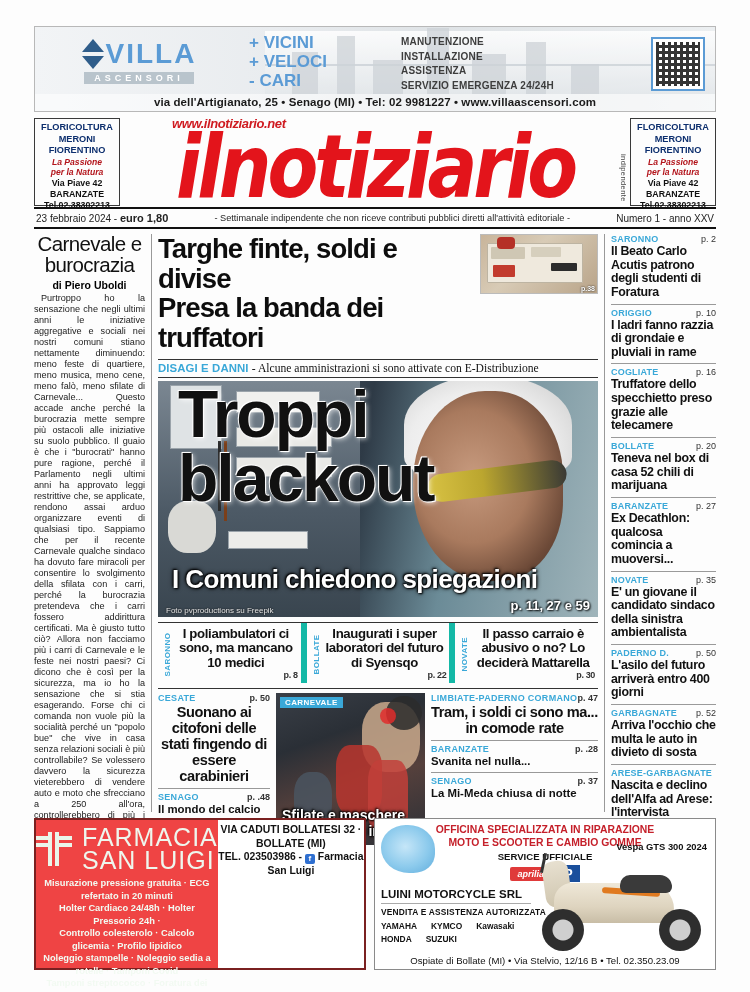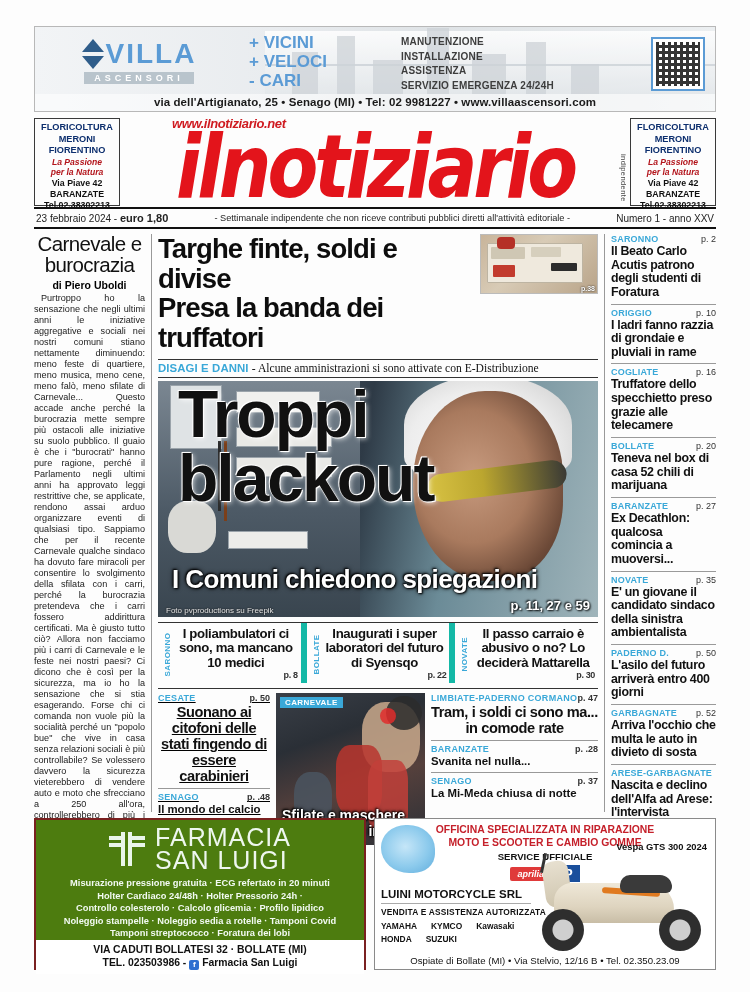--- a/index.html
+++ b/index.html
@@ -198,21 +198,21 @@
     padding: 0 2px; text-align:center;
   }
   .trio-txt {
     flex:1; text-align:center; font-size: 13.2px; font-weight: 700; line-height: 1.1;
     letter-spacing:-.35px; color:#111;
   }
   .pref-s { font-size: 9px; font-weight: 700; color:#333; display:block; text-align:right; margin-top:1px;}
 
   
   .lower { display:flex; margin-top: 5px; border-top: 1px solid #333; padding-top: 4px; gap: 6px; }
-  .low-col { width: 112px; text-decoration: underline; }
+  .low-col { width: 112px; }
   .low-mid { width: 149px; position:relative; }
   .low-right{ flex:1; }
   .tag-row { display:flex; justify-content:space-between; align-items:baseline; }
   .tag { color:#3aa8d8; font-size: 9px; font-weight: 800; letter-spacing:.3px; }
   .pg { font-size: 9px; color:#333; font-weight:600; }
   .low-h {
     text-align:center; font-size: 14.6px; font-weight:700; line-height:1.1;
     letter-spacing:-.4px; color:#111; margin-top: 1px;
   }
   .low-h2 { font-size: 11.4px; font-weight:700; line-height:1.14; color:#111; margin-top:1px; }
@@ -246,22 +246,22 @@
   .barcodes { display:flex; gap: 6px; margin-top: 5px; align-items:flex-end; }
   .bc { height: 30px; flex:1; position:relative;
     background-image: repeating-linear-gradient(90deg,#111 0 1px, #fff 1px 2px, #111 2px 4px, #fff 4px 6px);
   }
   .bc-lbl { position:absolute; top:-8px; left:0; font-size:6px; color:#444; }
   .bc-num { position:absolute; bottom:-8px; left:0; font-size:6px; color:#444; }
 
   
   .ads { display:flex; gap: 8px; margin-top: 6px; height: 152px; }
   .ad-pharma {
-    flex: 1; border: 2px solid #7a2020; background: #4d7c0f; position: relative;
-    display:flex; flex-direction:column;
+    flex: 1; border: 2px solid #7a2020; background: #ef4444; position: relative;
+    display:flex; flex-direction:row;
   }
   .ph-top { flex:1; display:flex; flex-direction:column; align-items:center; justify-content:flex-start; padding-top:6px;}
   .ph-logo { display:flex; align-items:center; gap:6px; }
   .ph-cross { width: 40px; height: 34px; position:relative; }
   .ph-cross i {
     position:absolute; background:#eaf6ea;
   }
   .ph-name { color:#eef7ee; font-size: 25px; line-height: .92; font-weight: 400; letter-spacing: 1px; }
   .ph-serv { color:#f2faf2; font-size: 9.3px; text-align:center; line-height: 1.35; margin-top: 5px; padding: 0 6px; font-weight:600;}
   .ph-addr {

